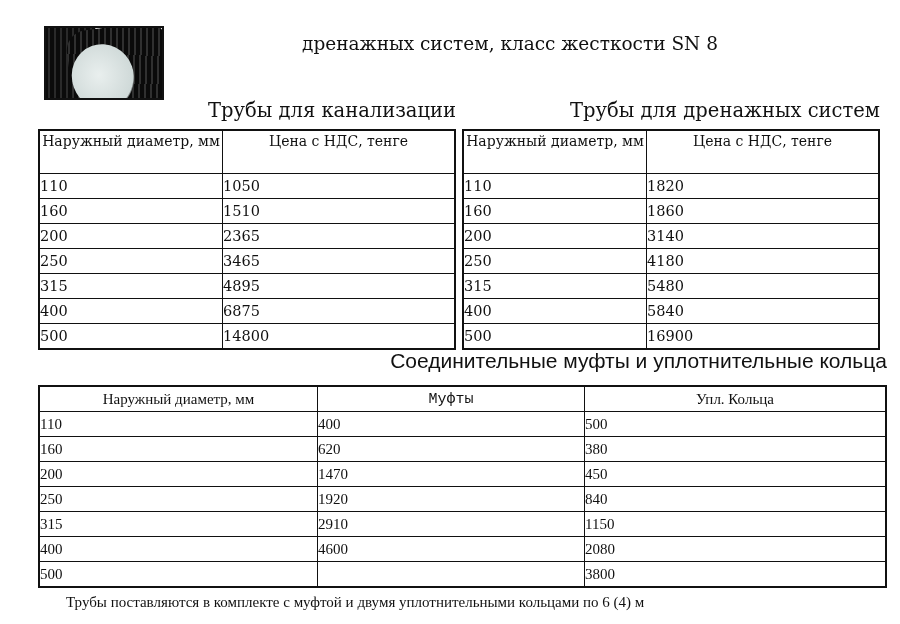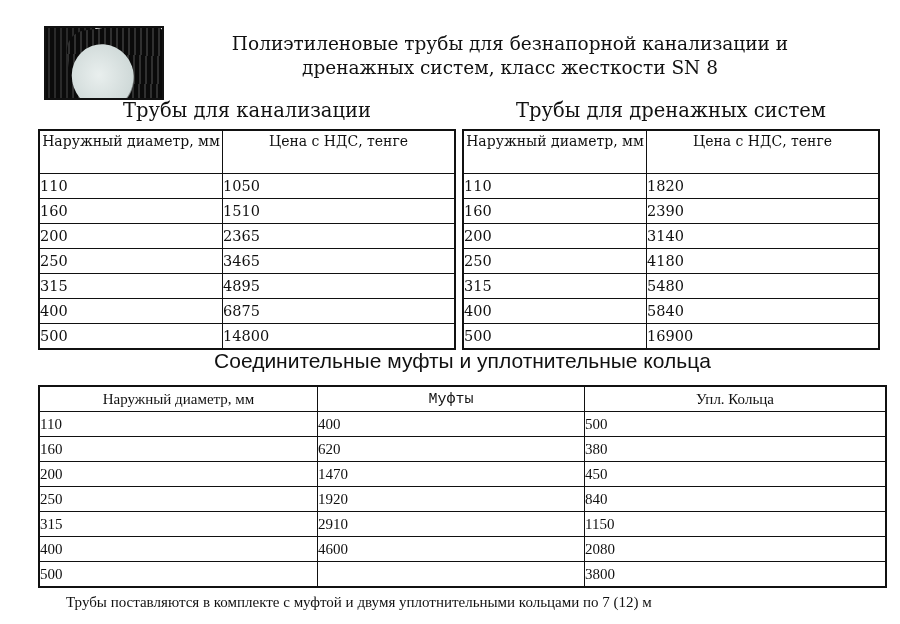--- a/index.html
+++ b/index.html
@@ -2,21 +2,21 @@
 <html><head>
 <meta charset="utf-8">
 <style>
   html, body { margin:0; padding:0; background:#fff; }
   body { width:900px; height:624px; position:relative; overflow:hidden; font-family:"DejaVu Serif", serif; color:#111; }
   .photo { position:absolute; left:44px; top:26px; width:120px; height:74px; border:2px solid #111; box-sizing:border-box; overflow:hidden; background:#fff; }
   .pipe-back { position:absolute; left:-20px; top:-6px; width:70px; height:90px; background:repeating-linear-gradient(90deg,#0b0b0b 0 4px,#2a2a2a 4px 6px); border-radius:10px; }
   .pipe-body { position:absolute; left:24px; top:-2px; width:100px; height:90px; background:repeating-linear-gradient(100deg,#0a0a0a 0 4px,#303030 4px 6px); transform:rotate(-8deg); border-radius:20px; }
   .pipe-mouth { position:absolute; left:26px; top:16px; width:62px; height:66px; border-radius:50%; background:radial-gradient(ellipse at 45% 45%, #e9efee 0%, #cfd9d8 70%, #1a1a1a 74%, #0a0a0a 100%); transform:rotate(-20deg); }
   .title { position:absolute; left:180px; top:32px; width:660px; text-align:center; font-size:18.5px; line-height:24px; }
-  .subhead { position:absolute; font-size:19.5px; text-align:center; }
+  .subhead { position:absolute; font-size:19.5px; text-align:right; }
   table { position:absolute; border-collapse:collapse; border:2px solid #111; }
   td, th { border:1.5px solid #111; font-weight:normal; padding:0; font-size:14.5px; }
   .t1 { left:38px; top:129px; width:418px; }
   .t2 { left:462px; top:129px; width:418px; }
   .t1 th, .t2 th { height:42px; vertical-align:top; line-height:21px; font-size:14px; }
   .t1 td, .t2 td { height:24px; }
   .t1 .c1, .t2 .c1 { width:182px; }
   .t3 { left:38px; top:385px; width:849px; font-family:"Liberation Serif", serif; }
   .t3 th, .t3 td { height:24px; font-size:15px; font-family:"Liberation Serif", serif; }
   .t3 .c1 { width:277px; } .t3 .c2 { width:266px;font-family:Liberation Mono, monospace; }
@@ -25,21 +25,20 @@
 </head>
 <body>
 
 <div class="photo">
   <div class="pipe-back"></div>
   <div class="pipe-body"></div>
   <div class="pipe-mouth"></div>
 </div>
 
 <div class="title">
-  <div>Полиэтиленовые трубы для безнапорной канализации и</div>
   <div>дренажных систем, класс жесткости SN 8</div>
 </div>
 
 <div class="subhead" style="left:38px;top:99px;width:418px;">Трубы для канализации</div>
 <div class="subhead" style="left:462px;top:99px;width:418px;">Трубы для дренажных систем</div>
 
 <table class="t1">
   <thead>
       <tr>
     <th class="c1">Наружный диаметр, мм</th>
@@ -85,21 +84,21 @@
     <th>Цена с НДС, тенге</th>
   </tr>
     </thead>
   <tbody>
     <tr>
         <td>110</td>
         <td>1820</td>
       </tr>
     <tr>
         <td>160</td>
-        <td>2390</td>
+        <td>1860</td>
       </tr>
     <tr>
         <td>200</td>
         <td>3140</td>
       </tr>
     <tr>
         <td>250</td>
         <td>4180</td>
       </tr>
     <tr>
@@ -159,13 +158,13 @@
         <td>2080</td>
       </tr>
     <tr>
         <td>500</td>
         <td></td>
         <td>3800</td>
       </tr>
   </tbody>
 </table>
 
-<div class="footnote">Трубы поставляются в комплекте с муфтой и двумя уплотнительными кольцами по 7 (12) м</div>
+<div class="footnote">Трубы поставляются в комплекте с муфтой и двумя уплотнительными кольцами по 6 (4) м</div>
 
 </body></html>

